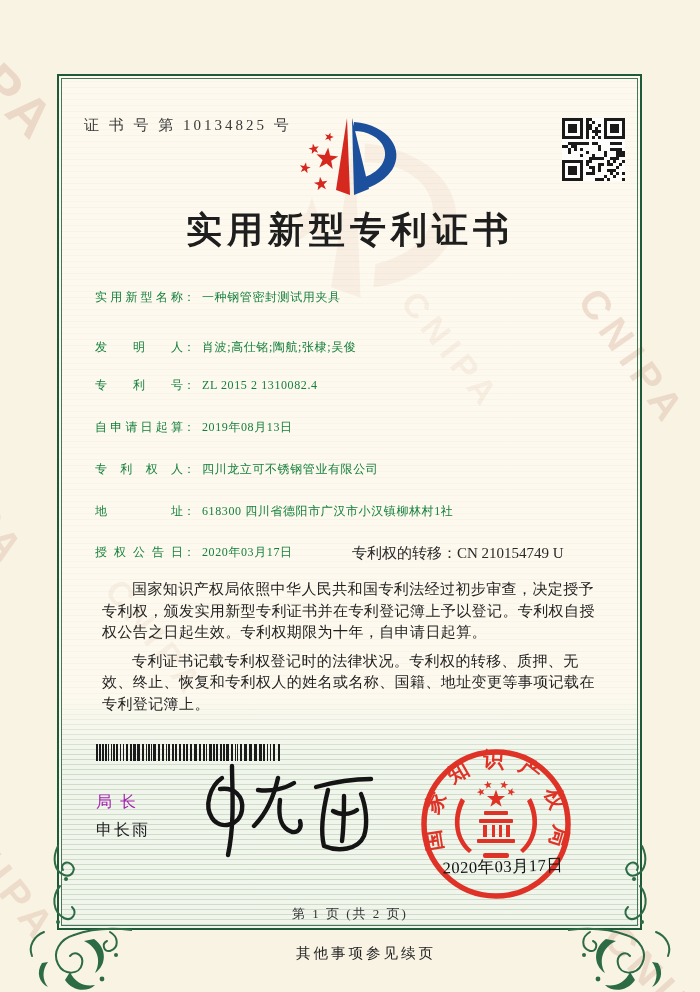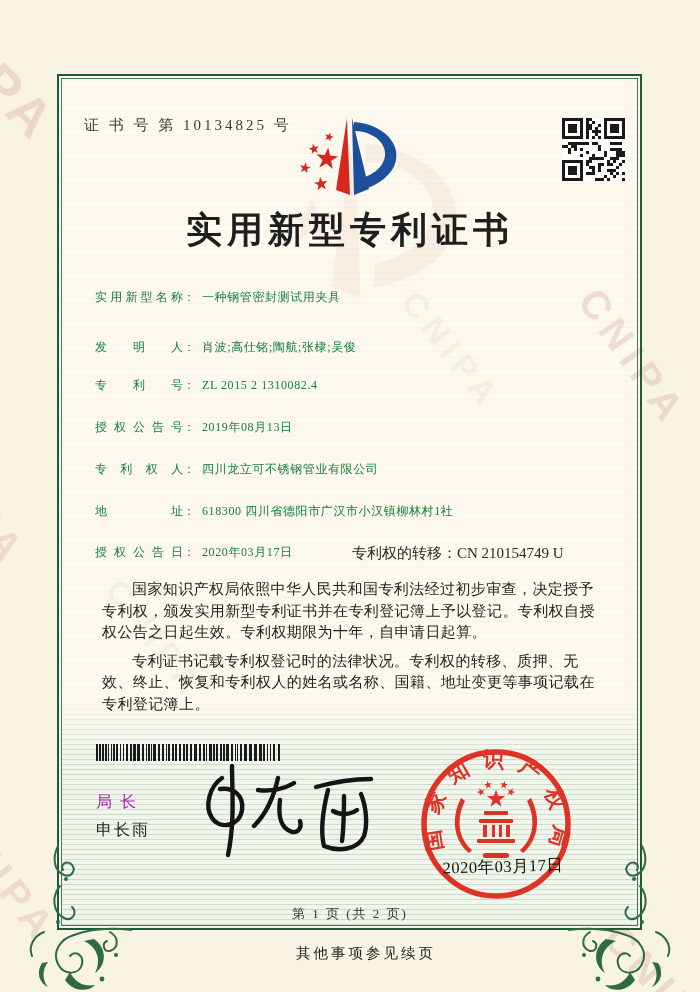--- a/index.html
+++ b/index.html
@@ -272,21 +272,21 @@
 <div class="row" style="top:289px">
   <span class="lbl">实用新型名称</span><span class="colon">：</span><span class="val">一种钢管密封测试用夹具</span>
 </div>
 <div class="row" style="top:339px">
   <span class="lbl">发明人</span><span class="colon">：</span><span class="val">肖波;高仕铭;陶航;张棣;吴俊</span>
 </div>
 <div class="row" style="top:377px">
   <span class="lbl">专利号</span><span class="colon">：</span><span class="val">ZL 2015 2 1310082.4</span>
 </div>
 <div class="row" style="top:419px">
-  <span class="lbl">授权公告号</span><span class="colon">：</span><span class="val">2019年08月13日</span>
+  <span class="lbl">自申请日起算</span><span class="colon">：</span><span class="val">2019年08月13日</span>
 </div>
 <div class="row" style="top:461px">
   <span class="lbl">专利权人</span><span class="colon">：</span><span class="val">四川龙立可不锈钢管业有限公司</span>
 </div>
 <div class="row" style="top:503px">
   <span class="lbl">地址</span><span class="colon">：</span><span class="val">618300 四川省德阳市广汉市小汉镇柳林村1社</span>
 </div>
 <div class="row" style="top:544px">
   <span class="lbl">授权公告日</span><span class="colon">：</span><span class="val">2020年03月17日</span>
 </div>

